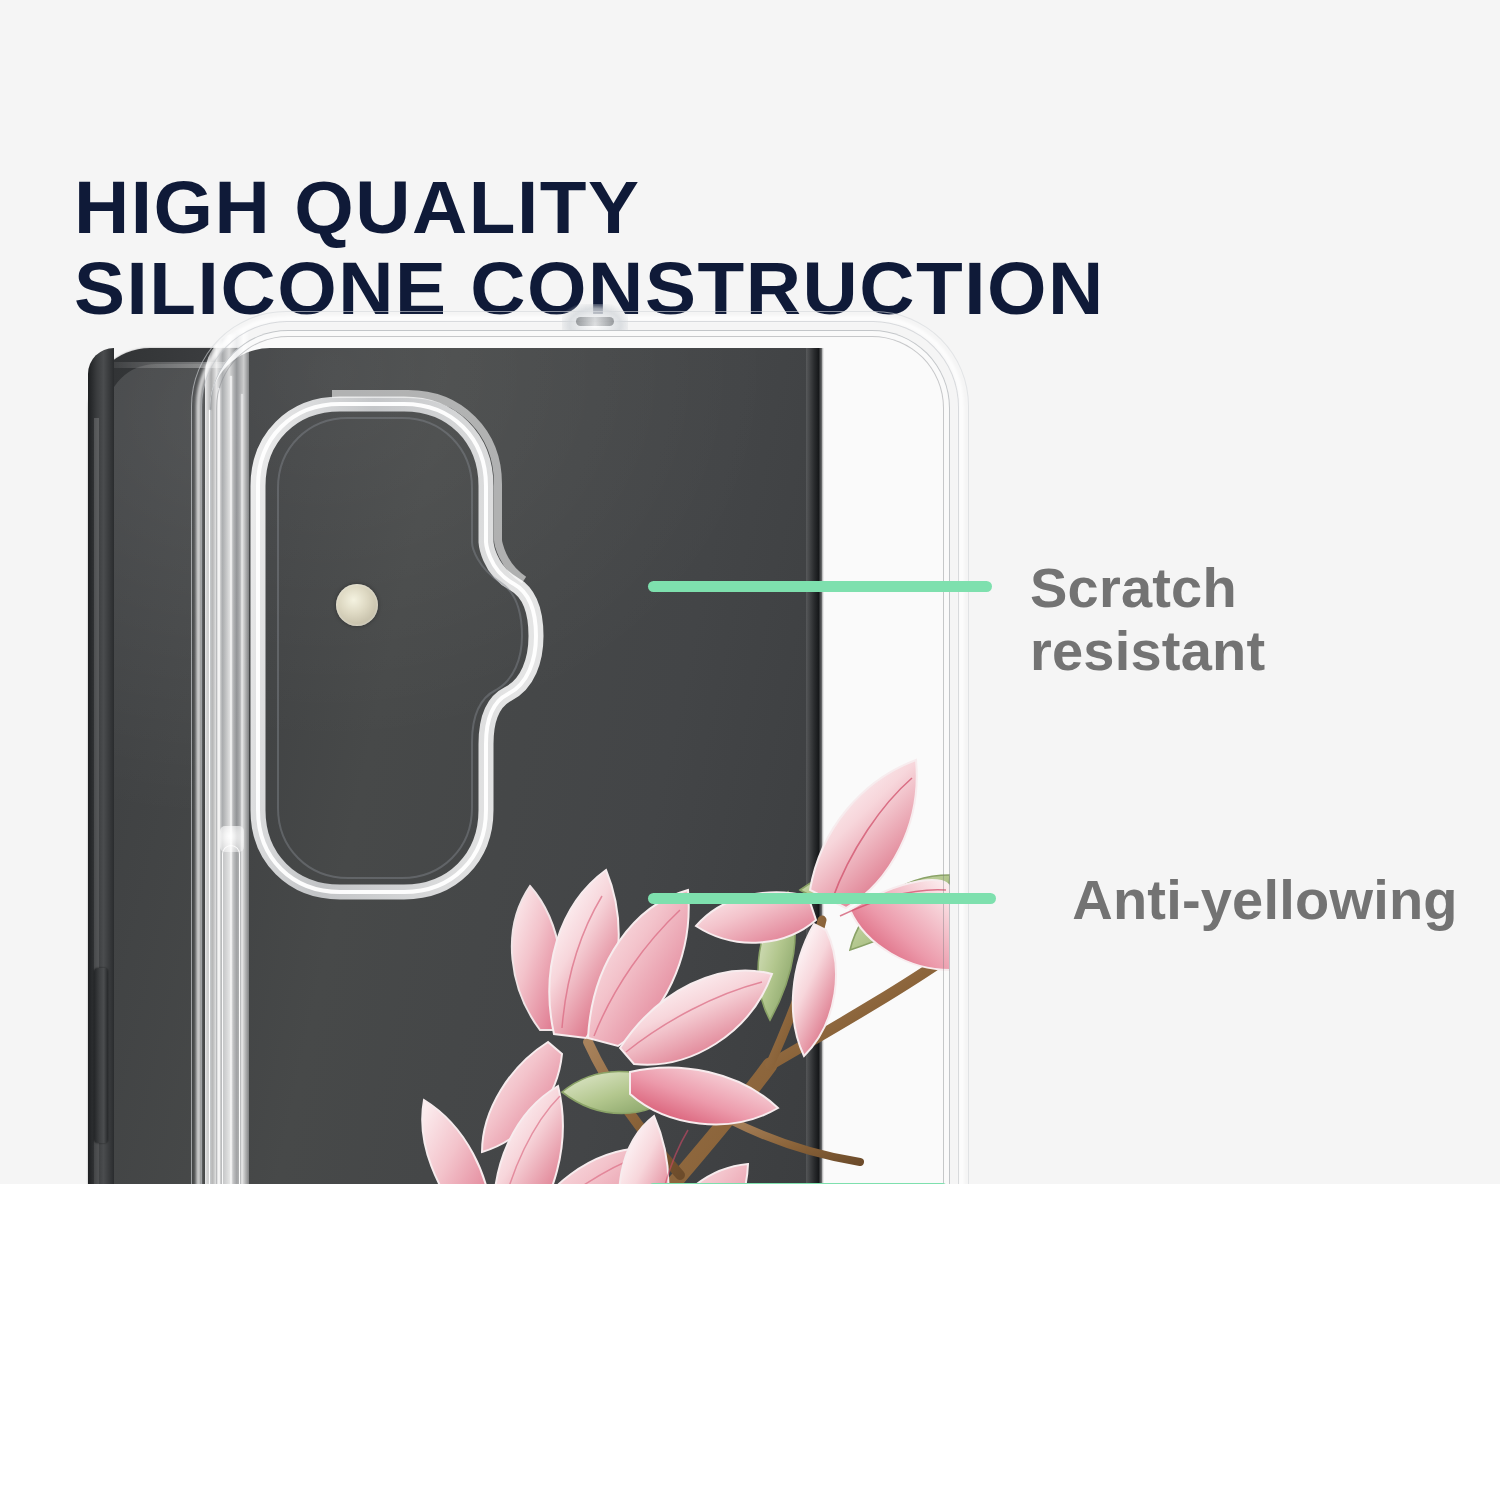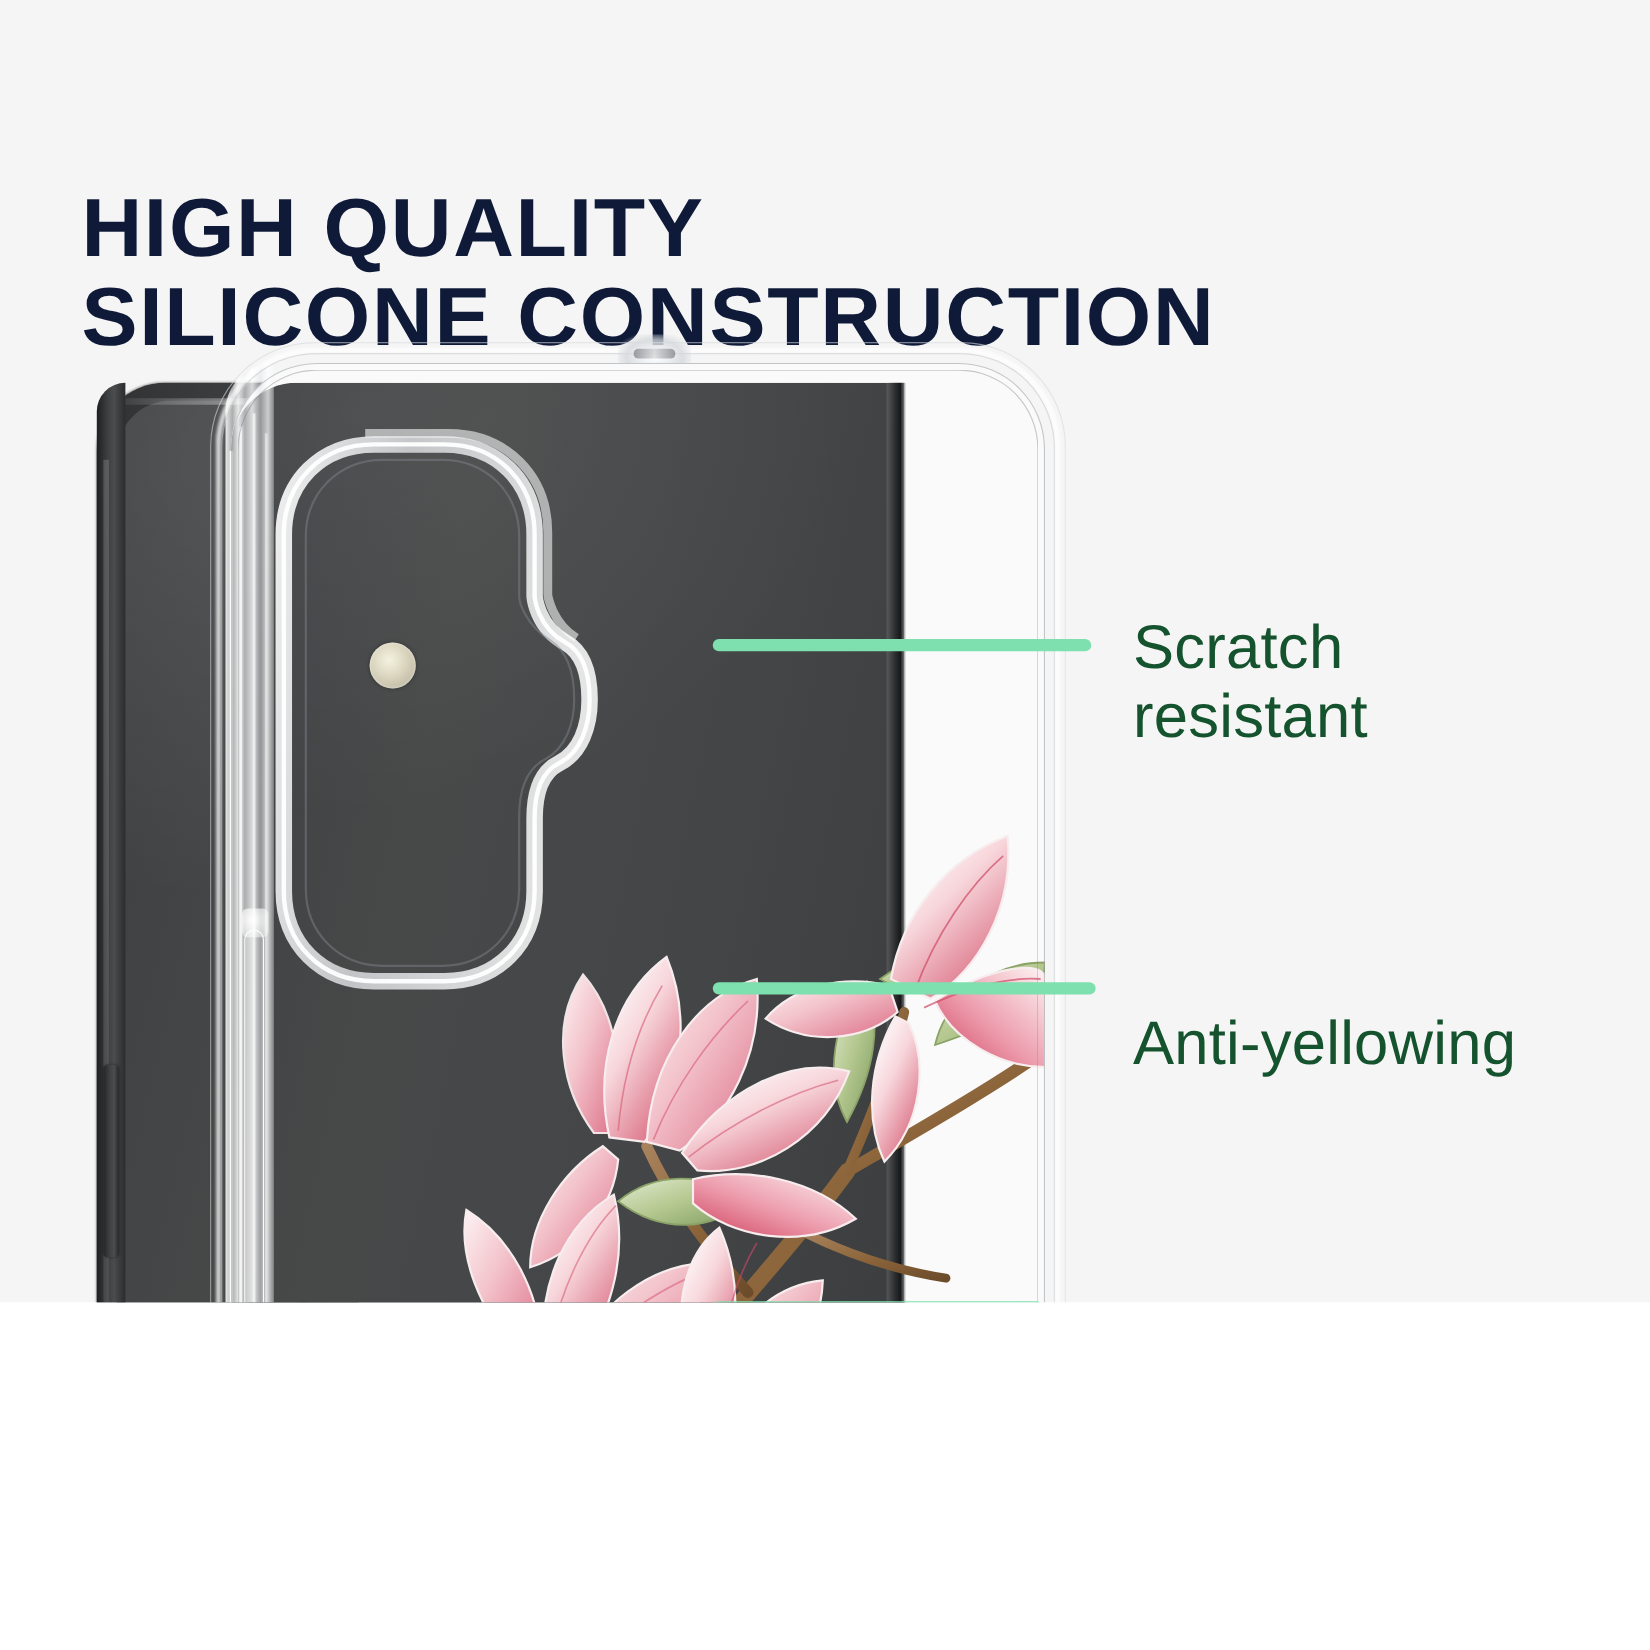--- a/index.html
+++ b/index.html
@@ -213,25 +213,25 @@
   .art{ position:absolute; left:0; top:0; width:740px; height:1260px; }
   .art svg{ display:block; width:100%; height:100%; }
 
   
   .lead{
     position:absolute; height:11px; border-radius:6px;
     background:#7ee0ae;
   }
   .callout{
     position:absolute;
-    color:#14532d;
+    color:#737373;
     font-family:"Liberation Sans", sans-serif;
     font-size:56px;
     line-height:63px;
-    font-weight:normal;
+    font-weight:bold;
     letter-spacing:.2px;
     white-space:pre-line;
   }
 </style>
 </head>
 <body>
 
 <div id="stage">
 
   <div id="headline">
@@ -464,17 +464,17 @@
         </div>
     </div>
 
   </div>
 
   <div class="lead" style="left:648px; top:581px; width:344px;"></div>
   <div class="callout" style="left:1030px; top:556px; width:400px;">Scratch
 resistant</div>
 
   <div class="lead" style="left:648px; top:893px; width:348px;"></div>
-  <div class="callout" style="left:1030px; top:916px; width:470px;">Anti-yellowing</div>
+  <div class="callout" style="left:1030px; top:868px; width:470px;text-align:center;">Anti-yellowing</div>
 
   <div class="lead" style="left:648px; top:1183px; width:300px;"></div>
 
 </div>
 
 </body></html>

